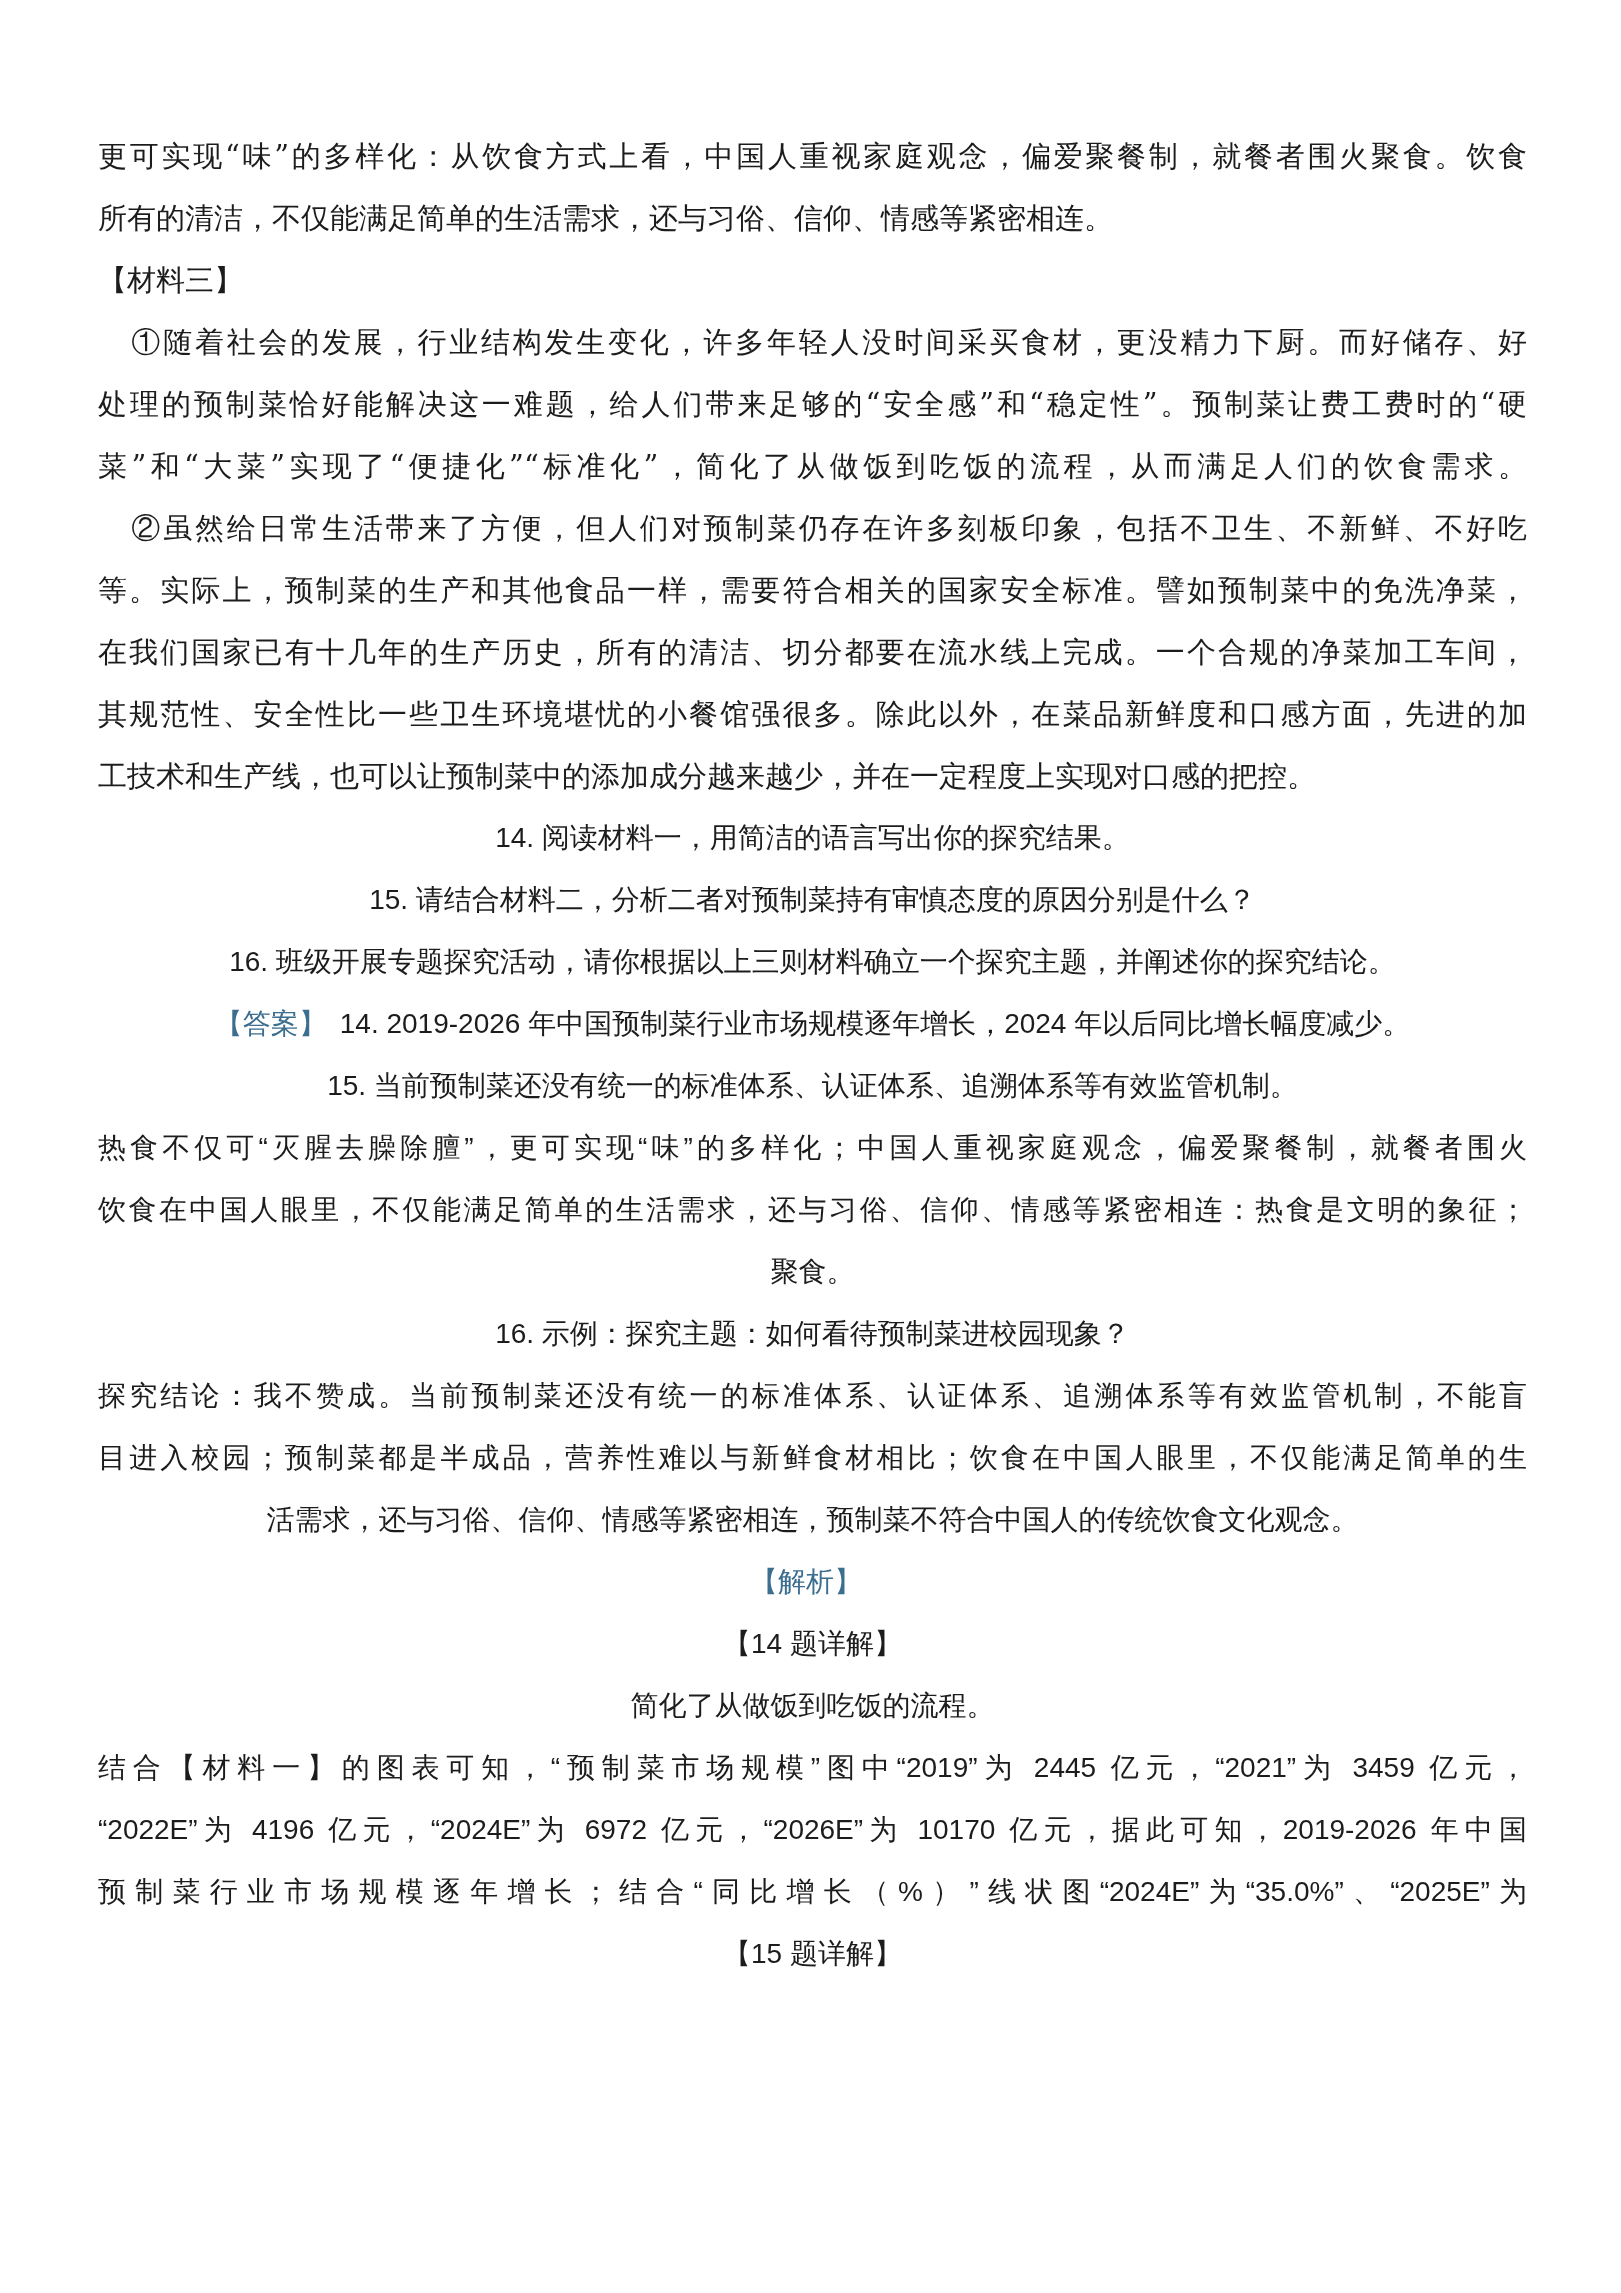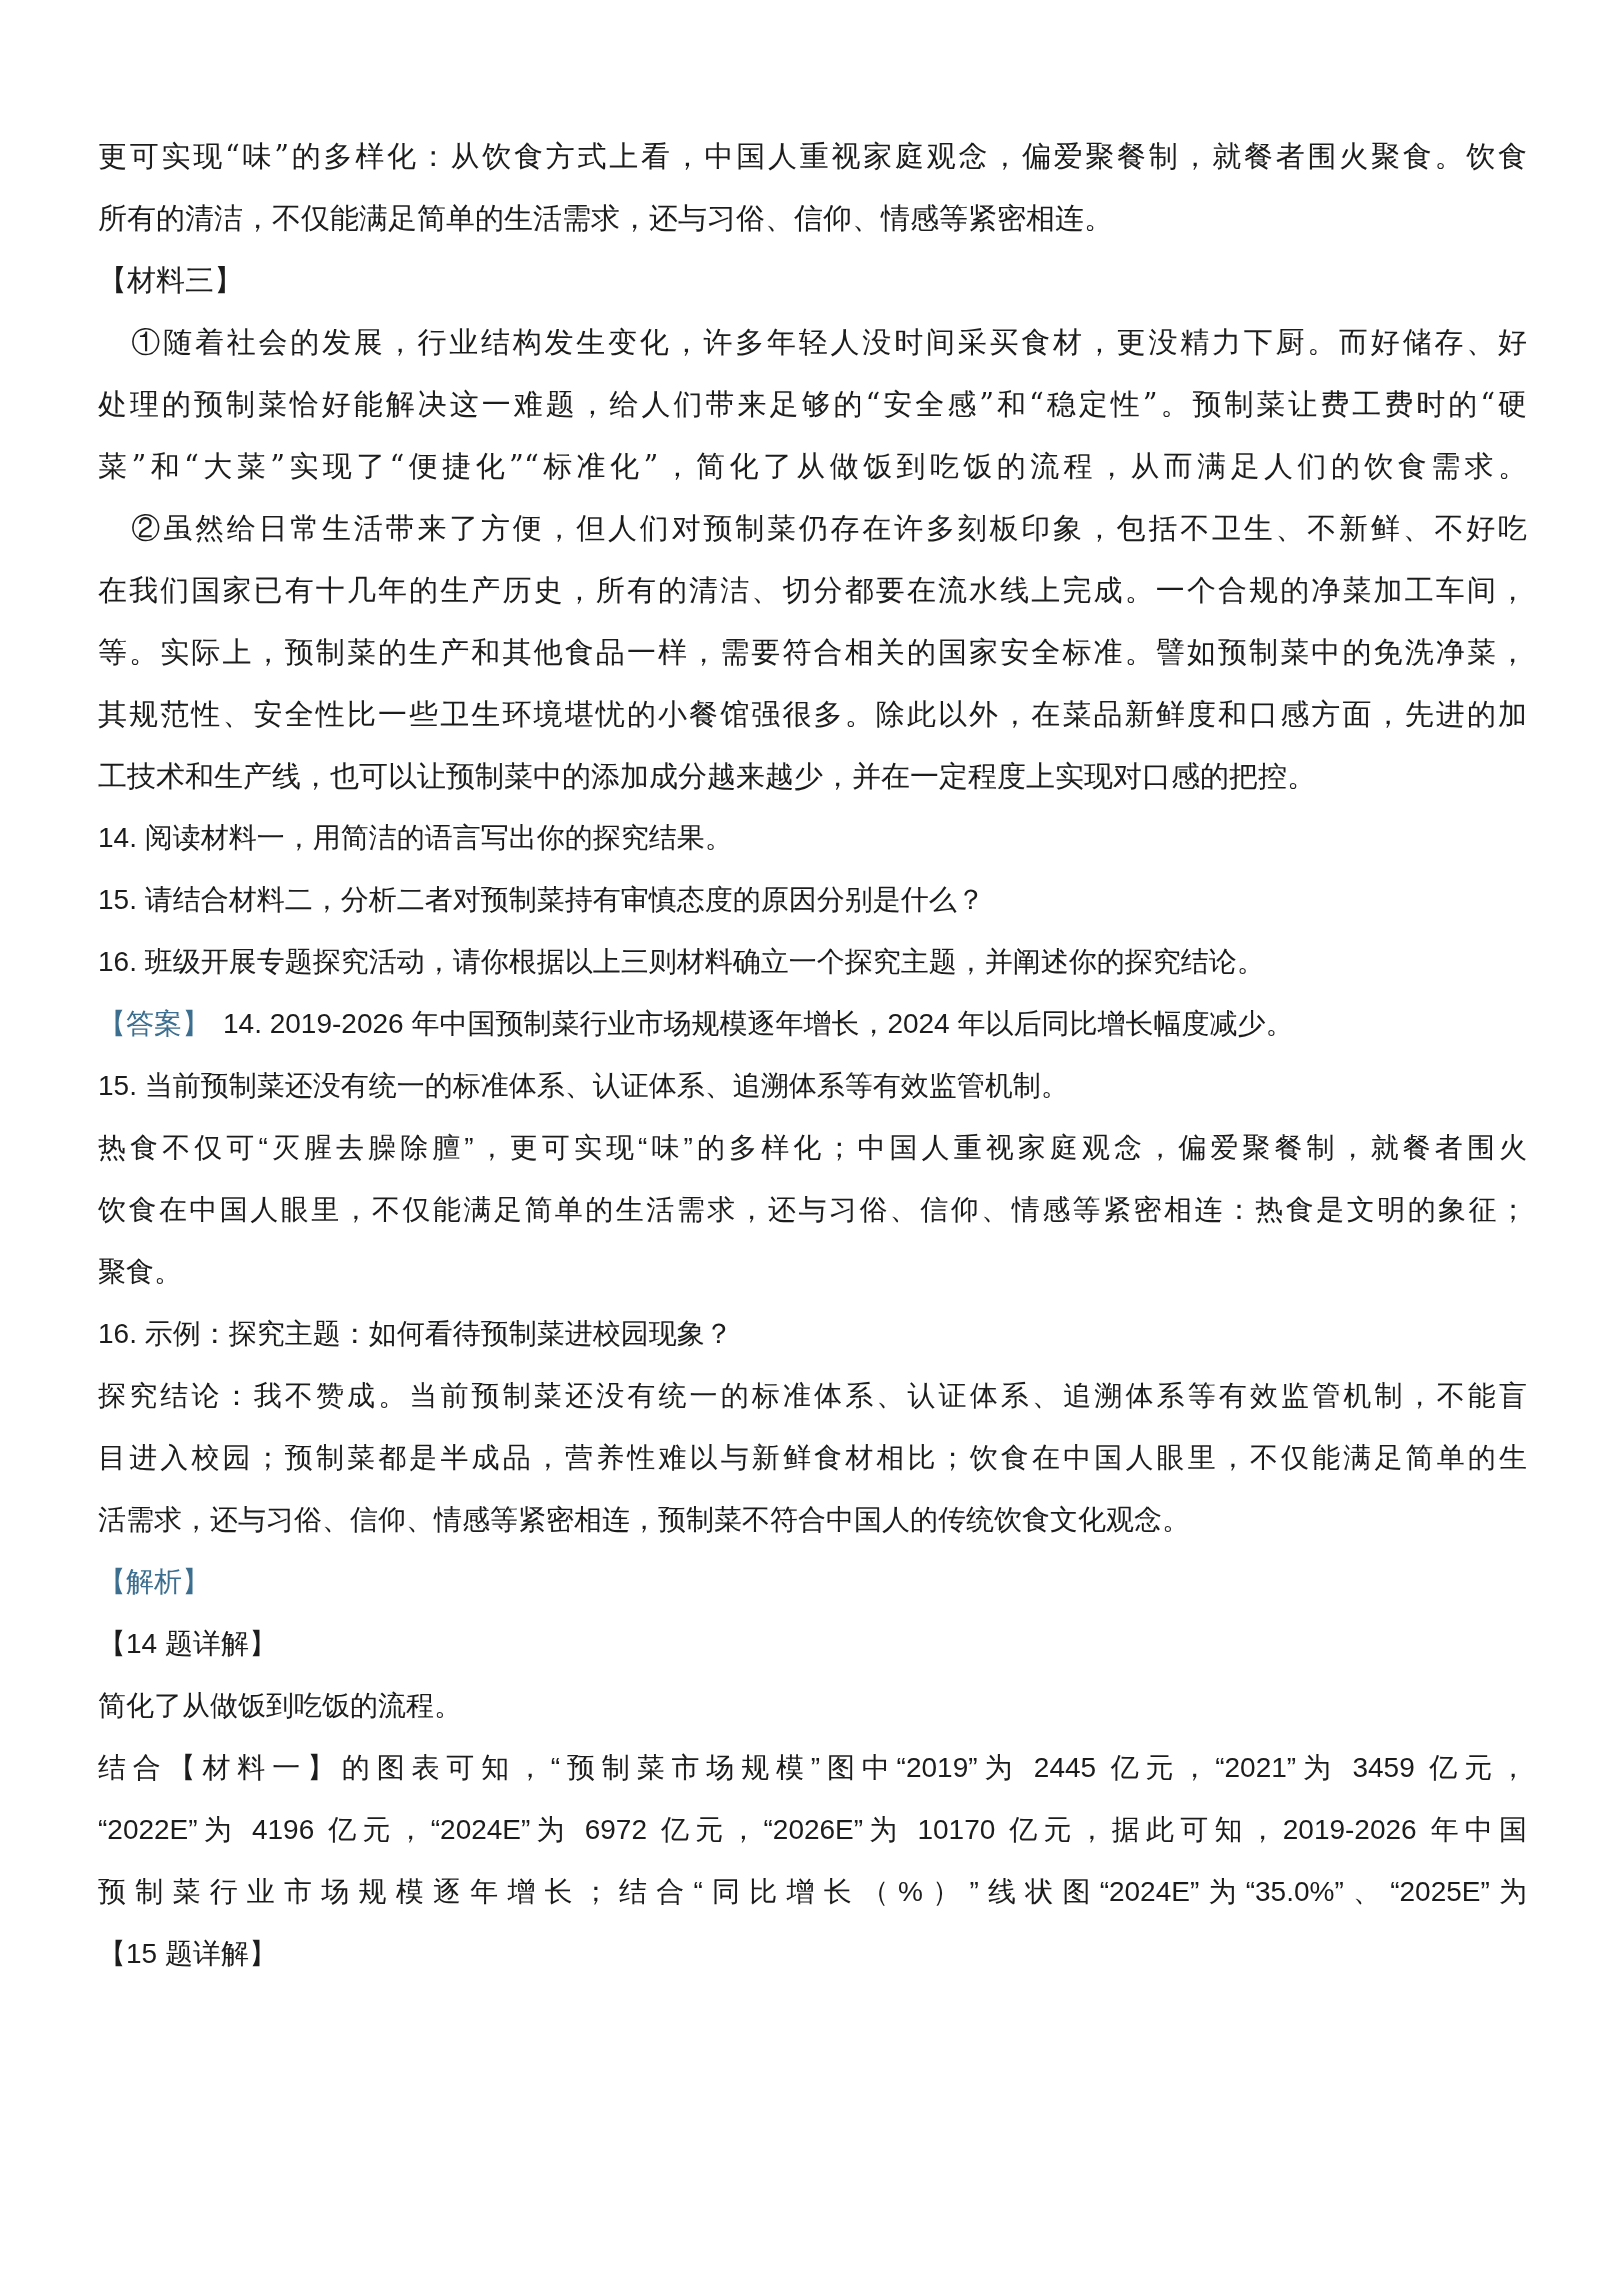--- a/index.html
+++ b/index.html
@@ -21,20 +21,21 @@
   
   .hand {
     font-family: "DejaVu Serif", serif;
     font-size: 29px;
     color: #141414;
   }
   
   .sans {
     font-family: "Liberation Sans", sans-serif;
     font-size: 28px;
+    text-align: center;
   }
   .jl { text-align: justify; text-align-last: justify; }
   .ind { text-indent: 1.15em; }
   .blue { color: #3c6e8f; margin-right: 13px; }
   .gap-s { margin-top: 9.8px; }
   .gap-m { margin-top: 13.7px; }
 </style>
 </head>
 <body>
 
@@ -43,22 +44,22 @@
   <p class="line hand jl">更可实现“味”的多样化：从饮食方式上看，中国人重视家庭观念，偏爱聚餐制，就餐者围火聚食。饮食</p>
   <p class="line hand">所有的清洁，不仅能满足简单的生活需求，还与习俗、信仰、情感等紧密相连。</p>
 
   <p class="line hand gap-m">【材料三】</p>
 
   <p class="line hand jl ind">①随着社会的发展，行业结构发生变化，许多年轻人没时间采买食材，更没精力下厨。而好储存、好</p>
   <p class="line hand jl">处理的预制菜恰好能解决这一难题，给人们带来足够的“安全感”和“稳定性”。预制菜让费工费时的“硬</p>
   <p class="line hand jl">菜”和“大菜”实现了“便捷化”“标准化”，简化了从做饭到吃饭的流程，从而满足人们的饮食需求。</p>
 
   <p class="line hand jl ind gap-s">②虽然给日常生活带来了方便，但人们对预制菜仍存在许多刻板印象，包括不卫生、不新鲜、不好吃</p>
+  <p class="line hand jl">等。实际上，预制菜的生产和其他食品一样，需要符合相关的国家安全标准。譬如预制菜中的免洗净菜，</p>
   <p class="line hand jl">在我们国家已有十几年的生产历史，所有的清洁、切分都要在流水线上完成。一个合规的净菜加工车间，</p>
-  <p class="line hand jl">等。实际上，预制菜的生产和其他食品一样，需要符合相关的国家安全标准。譬如预制菜中的免洗净菜，</p>
   <p class="line hand jl">其规范性、安全性比一些卫生环境堪忧的小餐馆强很多。除此以外，在菜品新鲜度和口感方面，先进的加</p>
   <p class="line hand">工技术和生产线，也可以让预制菜中的添加成分越来越少，并在一定程度上实现对口感的把控。</p>
 
   <p class="line sans gap-s">14. 阅读材料一，用简洁的语言写出你的探究结果。</p>
   <p class="line sans">15. 请结合材料二，分析二者对预制菜持有审慎态度的原因分别是什么？</p>
   <p class="line sans">16. 班级开展专题探究活动，请你根据以上三则材料确立一个探究主题，并阐述你的探究结论。</p>
 
   <p class="line sans gap-s"><span class="blue">【答案】</span><span>14. 2019-2026 年中国预制菜行业市场规模逐年增长，2024 年以后同比增长幅度减少。</span></p>
 
   <p class="line sans">15. 当前预制菜还没有统一的标准体系、认证体系、追溯体系等有效监管机制。</p>

